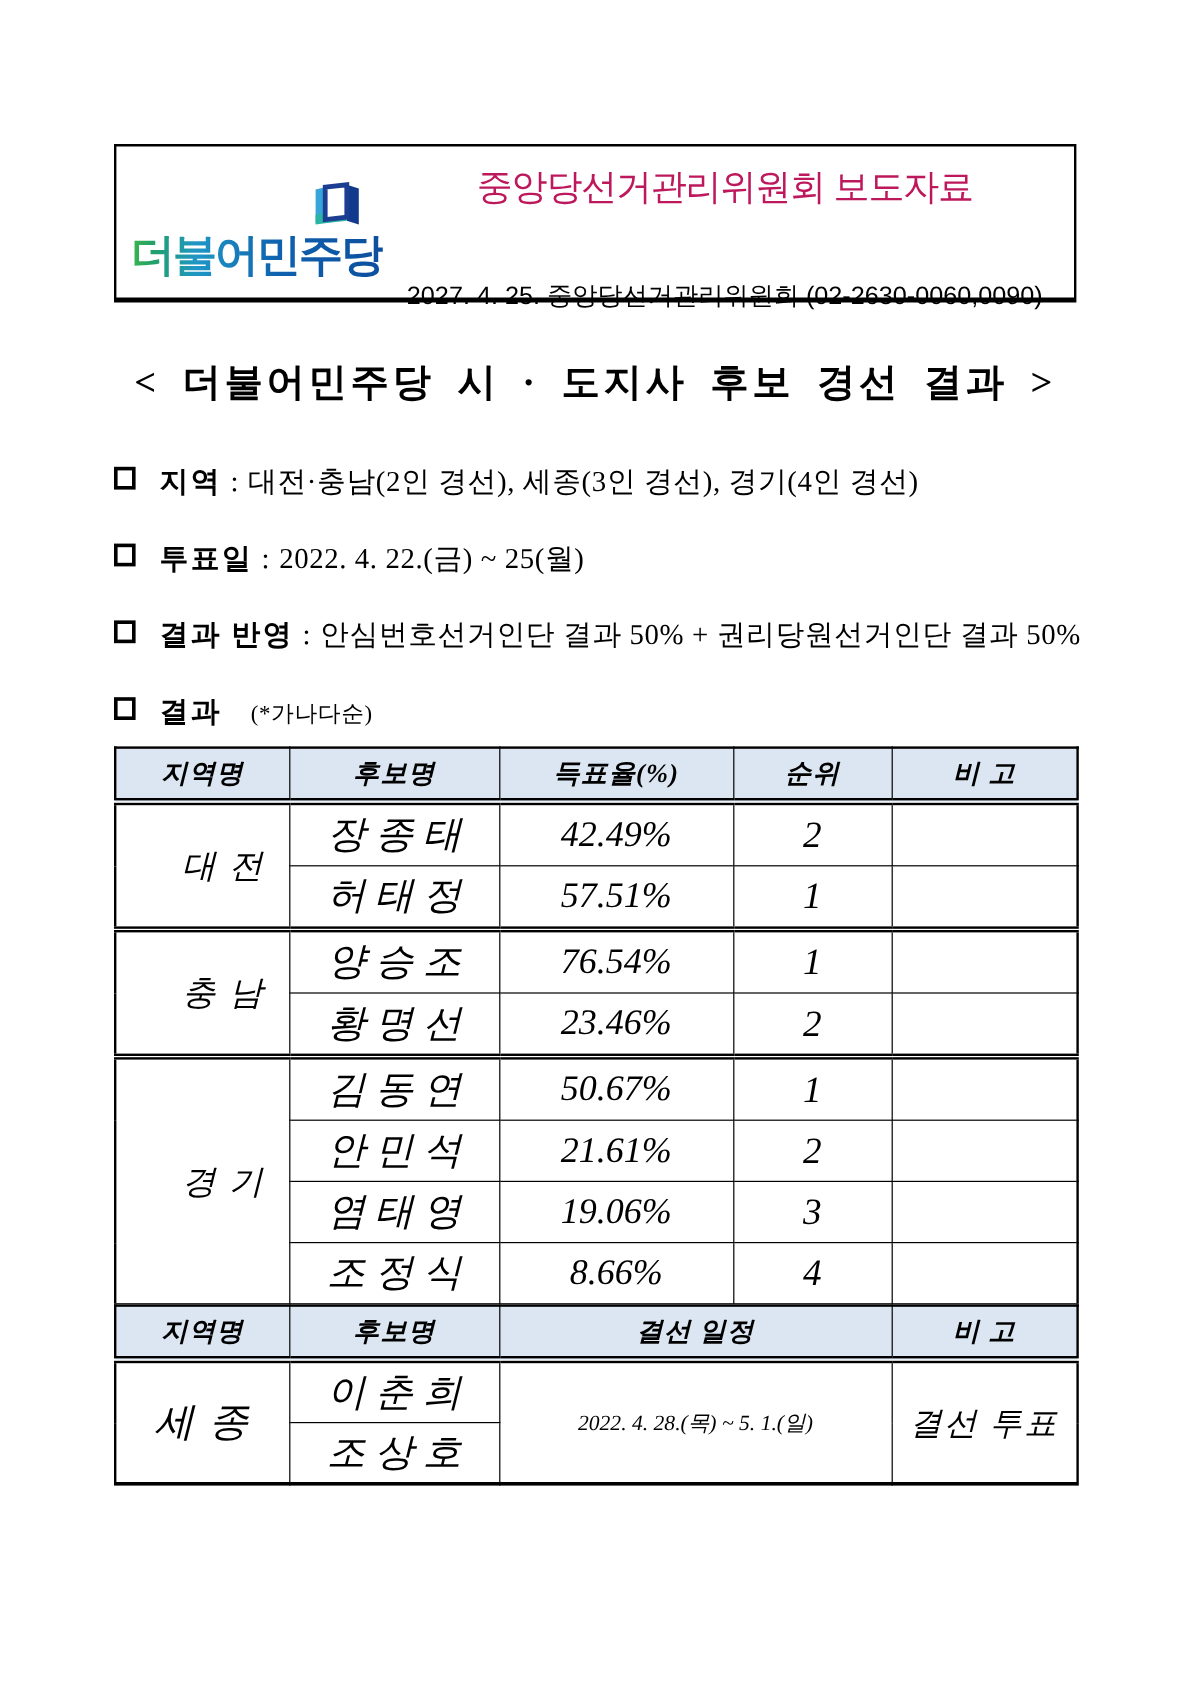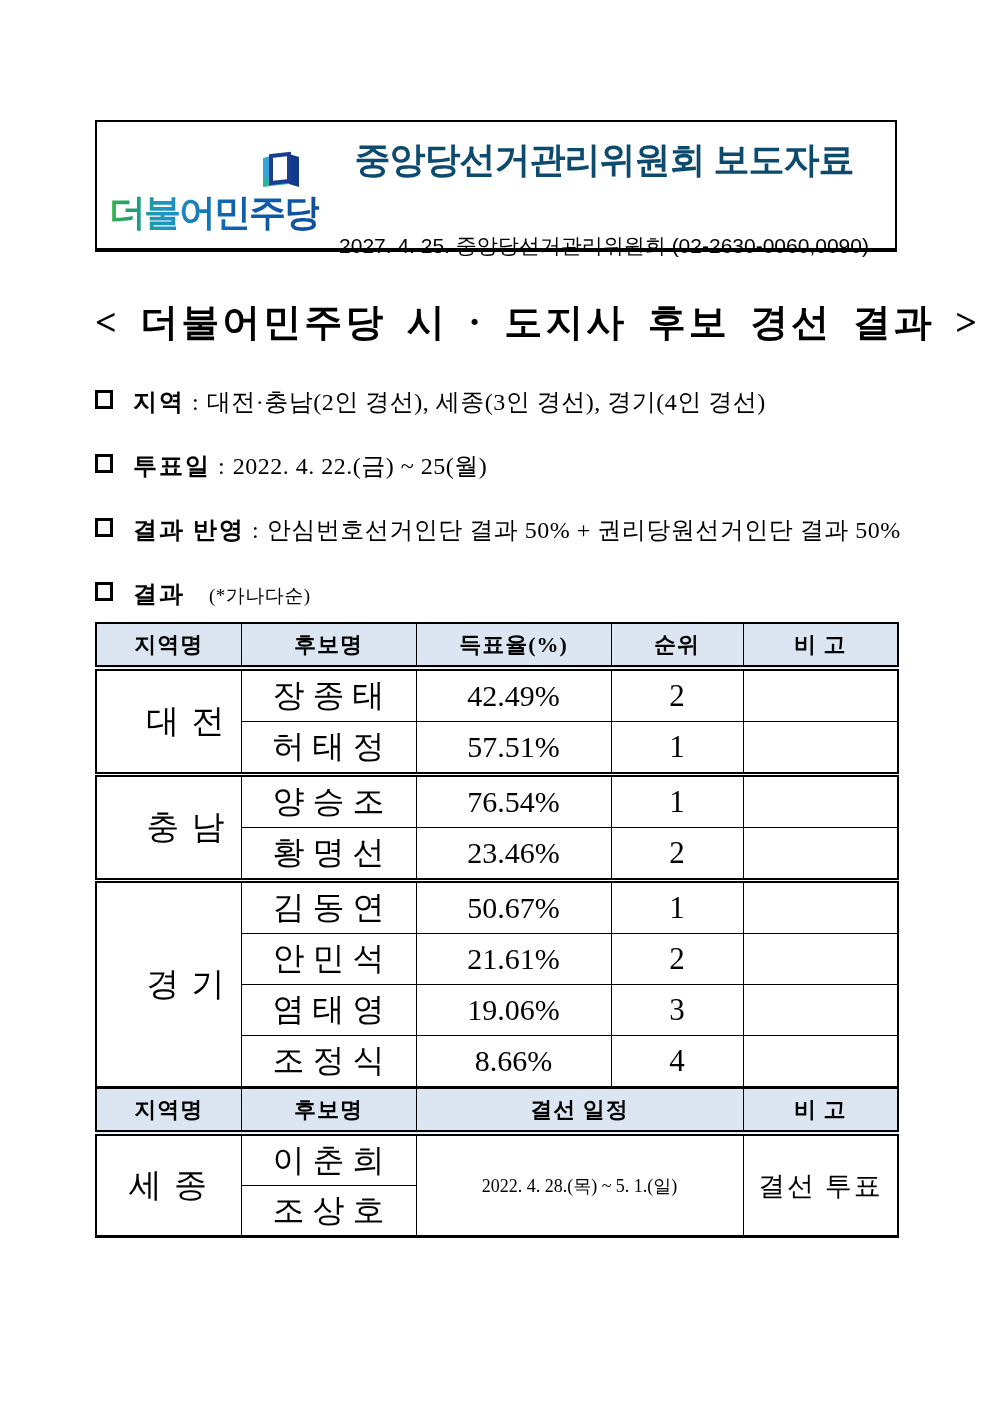--- a/index.html
+++ b/index.html
@@ -33,33 +33,33 @@
       -webkit-background-clip:text; background-clip:text;
       color:transparent; -webkit-text-fill-color:transparent;
     }
   }
   .header-right {
     position:absolute; left:222px; right:6px; top:14px;
     text-align:center;
   }
   .header-title {
     font-family:"Liberation Sans","DejaVu Sans",sans-serif;
-    font-weight:700; font-size:36px; letter-spacing:-1px;
-    white-space:nowrap; color:#0c4a6e;
+    font-weight:400; font-size:30px; letter-spacing:-1px;
+    white-space:nowrap; color:#be185d;
   }
   .header-dateline {
     position:absolute; left:0; right:0; top:96px;
     font-family:"Liberation Sans","DejaVu Sans",sans-serif;
     font-size:21px; letter-spacing:0; white-space:nowrap;
   }
 
   
   .doc-title {
     position:absolute; left:95px; top:297px; width:802px;
-    text-align:center; font-weight:bold; font-size:38px;
+    text-align:center; font-weight:bold; font-size:32px;
     letter-spacing:3px; word-spacing:8px; white-space:nowrap;
   }
 
   
   .bullets { position:absolute; left:95px; top:388px; width:810px; }
   .bullet-line { margin-bottom:35px; font-size:24px; line-height:29px; white-space:nowrap; }
   .bullet-sq {
     display:inline-block; width:12px; height:13px;
     border:3px solid #000; margin-right:20px; vertical-align:1px;
   }
@@ -67,36 +67,36 @@
   .b-sep   { letter-spacing:1px; }
   .b-text  { letter-spacing:0.5px; }
   .b-text.small { font-size:19px;margin-left:24px; }
 
   
   table {
     position:absolute; left:95px;
     border-collapse:collapse; table-layout:fixed;
     width:802px; background:#fff;
   }
-  table { border:2px solid #000; }
+  table { border:2px solid #000;font-style:italic; }
   th {
     background:#dbe6f2;
     border:1px solid #000; border-bottom:6px double #000;
     font-size:22px; font-weight:bold; letter-spacing:1px;
     height:39px; text-align:center; vertical-align:middle;
   }
   td {
     border:1px solid #000; text-align:center; vertical-align:middle;
     overflow:hidden; white-space:nowrap;
   }
 
   
   .t1 { top:622px; border-bottom-width:3px; }
   .t1 td { height:48px; }
-  .t1 .region { font-size:33px; letter-spacing:2px;padding-left:36px; }
+  .t1 .region { font-size:28px; letter-spacing:2px;padding-left:36px; }
   .t1 .name   { font-size:32px; }
   .t1 .pct    { font-size:30px; }
   .t1 .rank   { font-size:31px; }
   .t1 tr.group-end td, .t1 td.group-end-cell { border-bottom:5px double #000; }
 
   
   .t2 { top:1087px; border-bottom-width:3px; }
   .t2 td { height:47px; }
   .t2 .region   { font-size:33px; letter-spacing:2px; }
   .t2 .name     { font-size:32px; }

